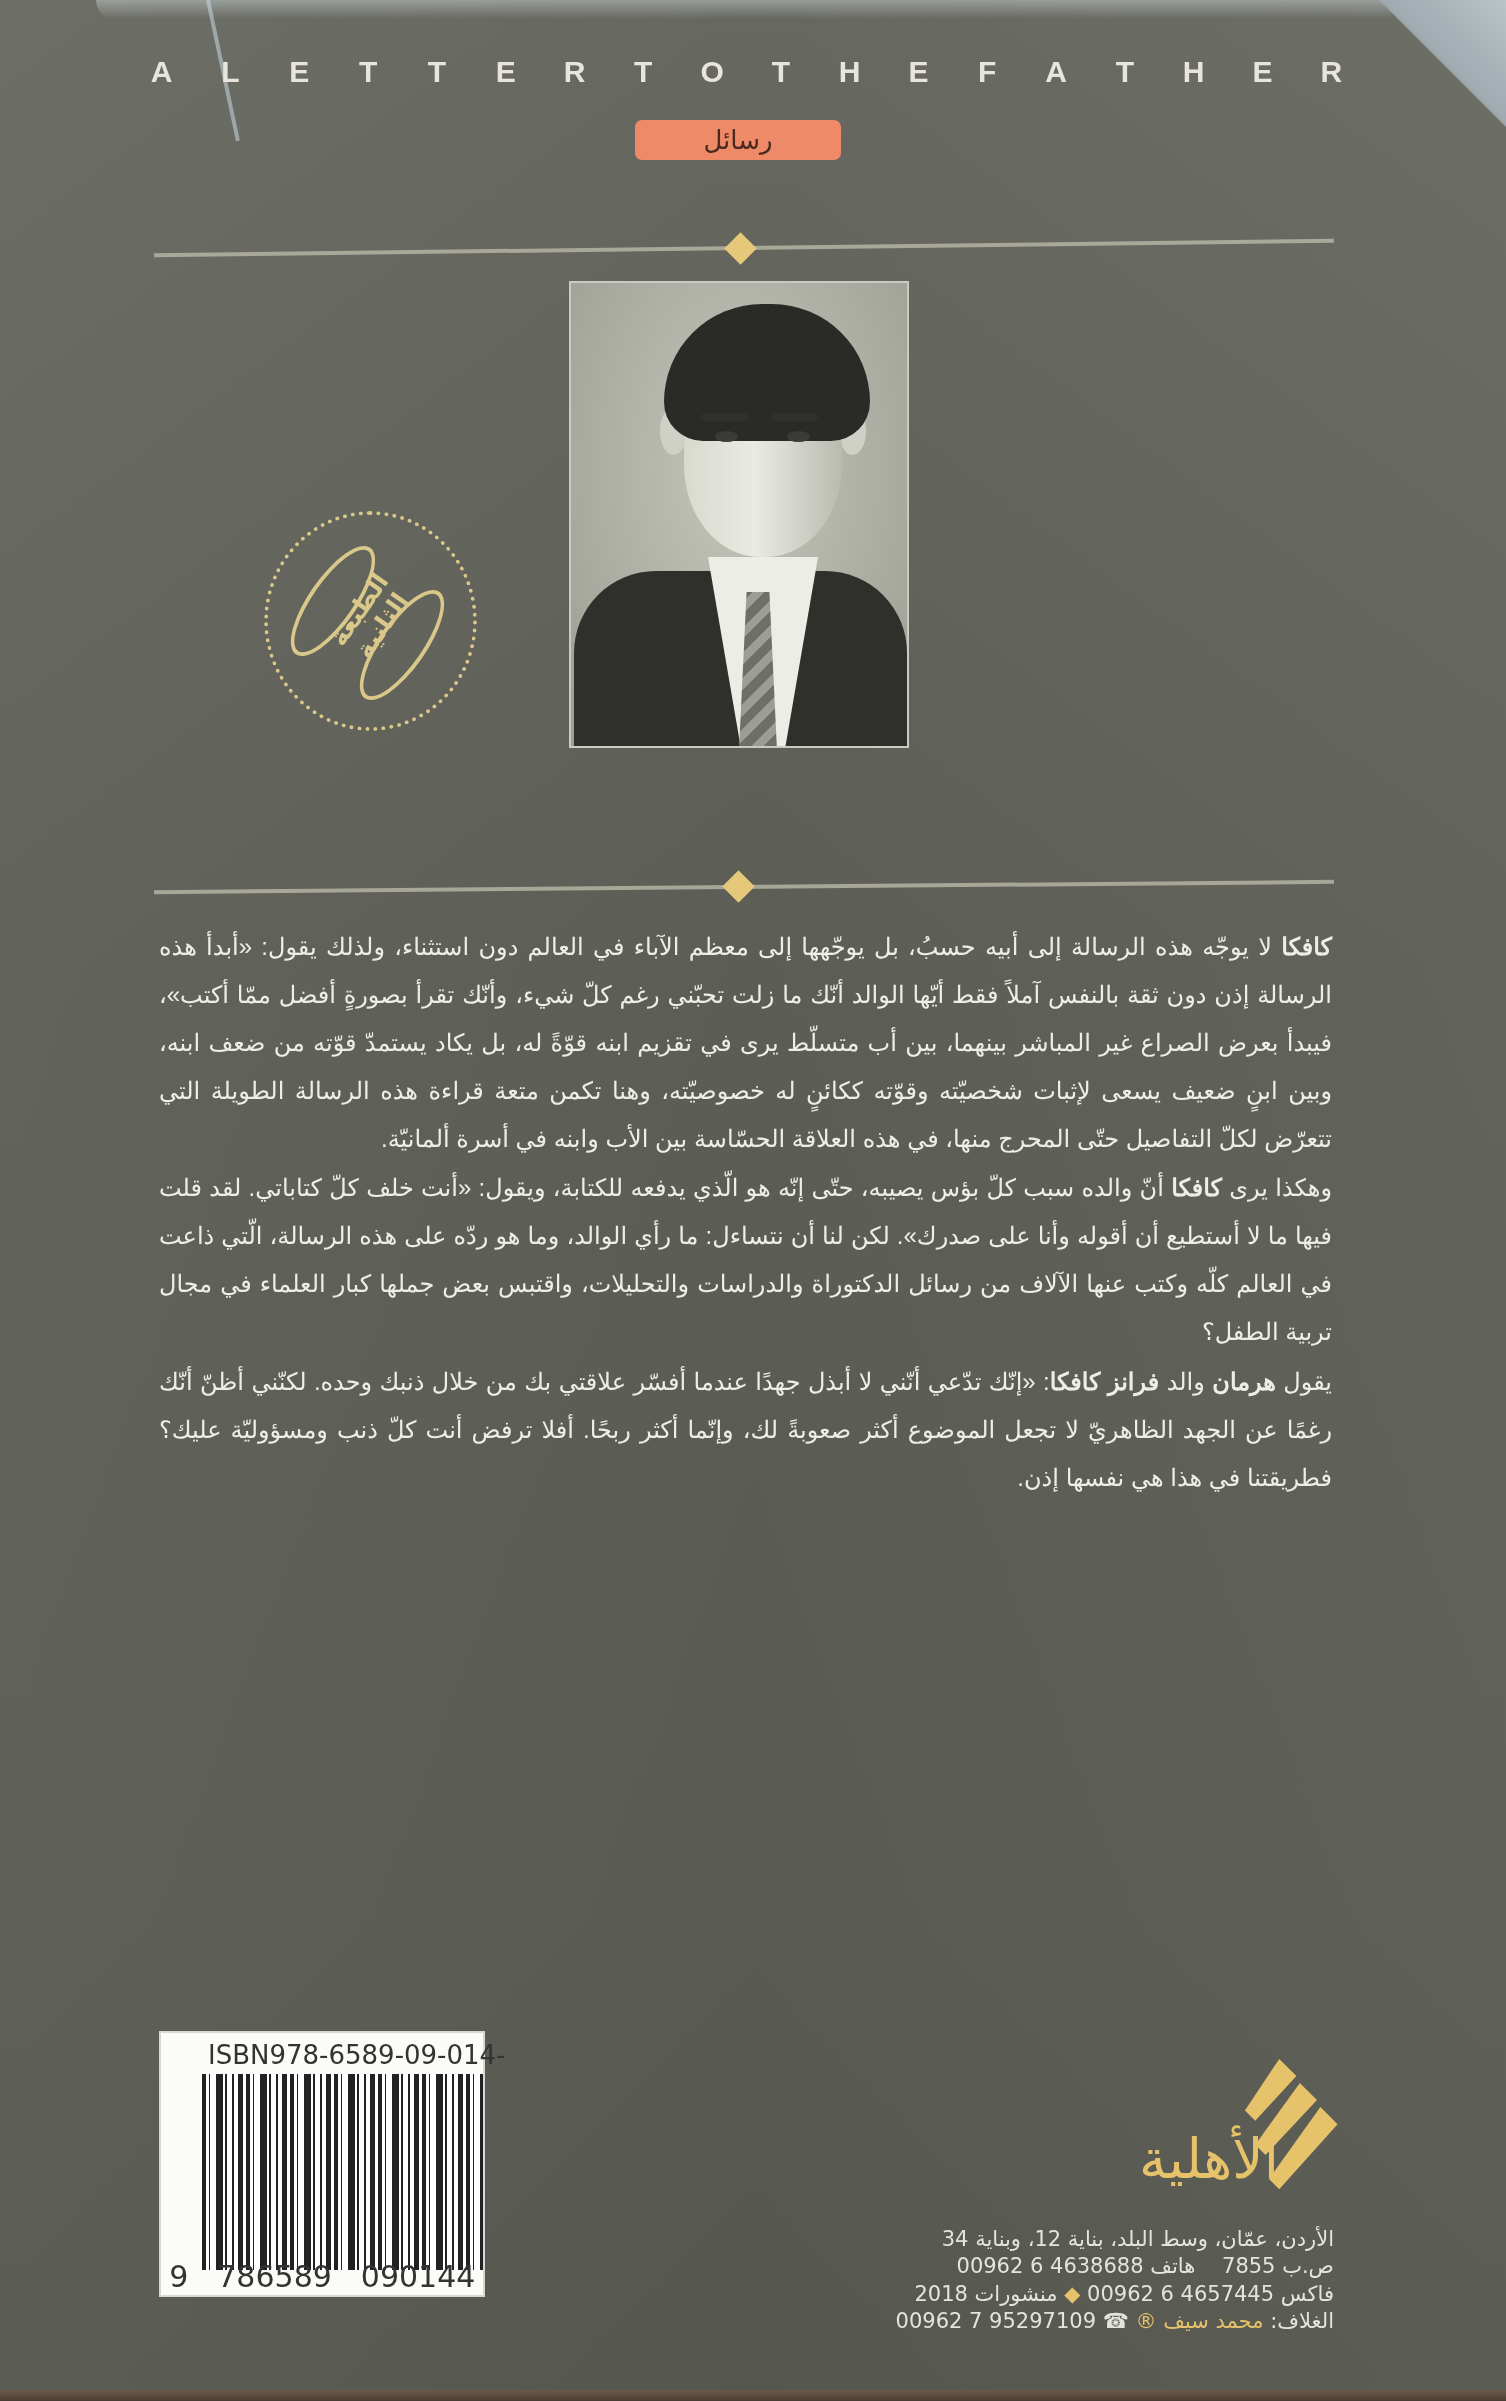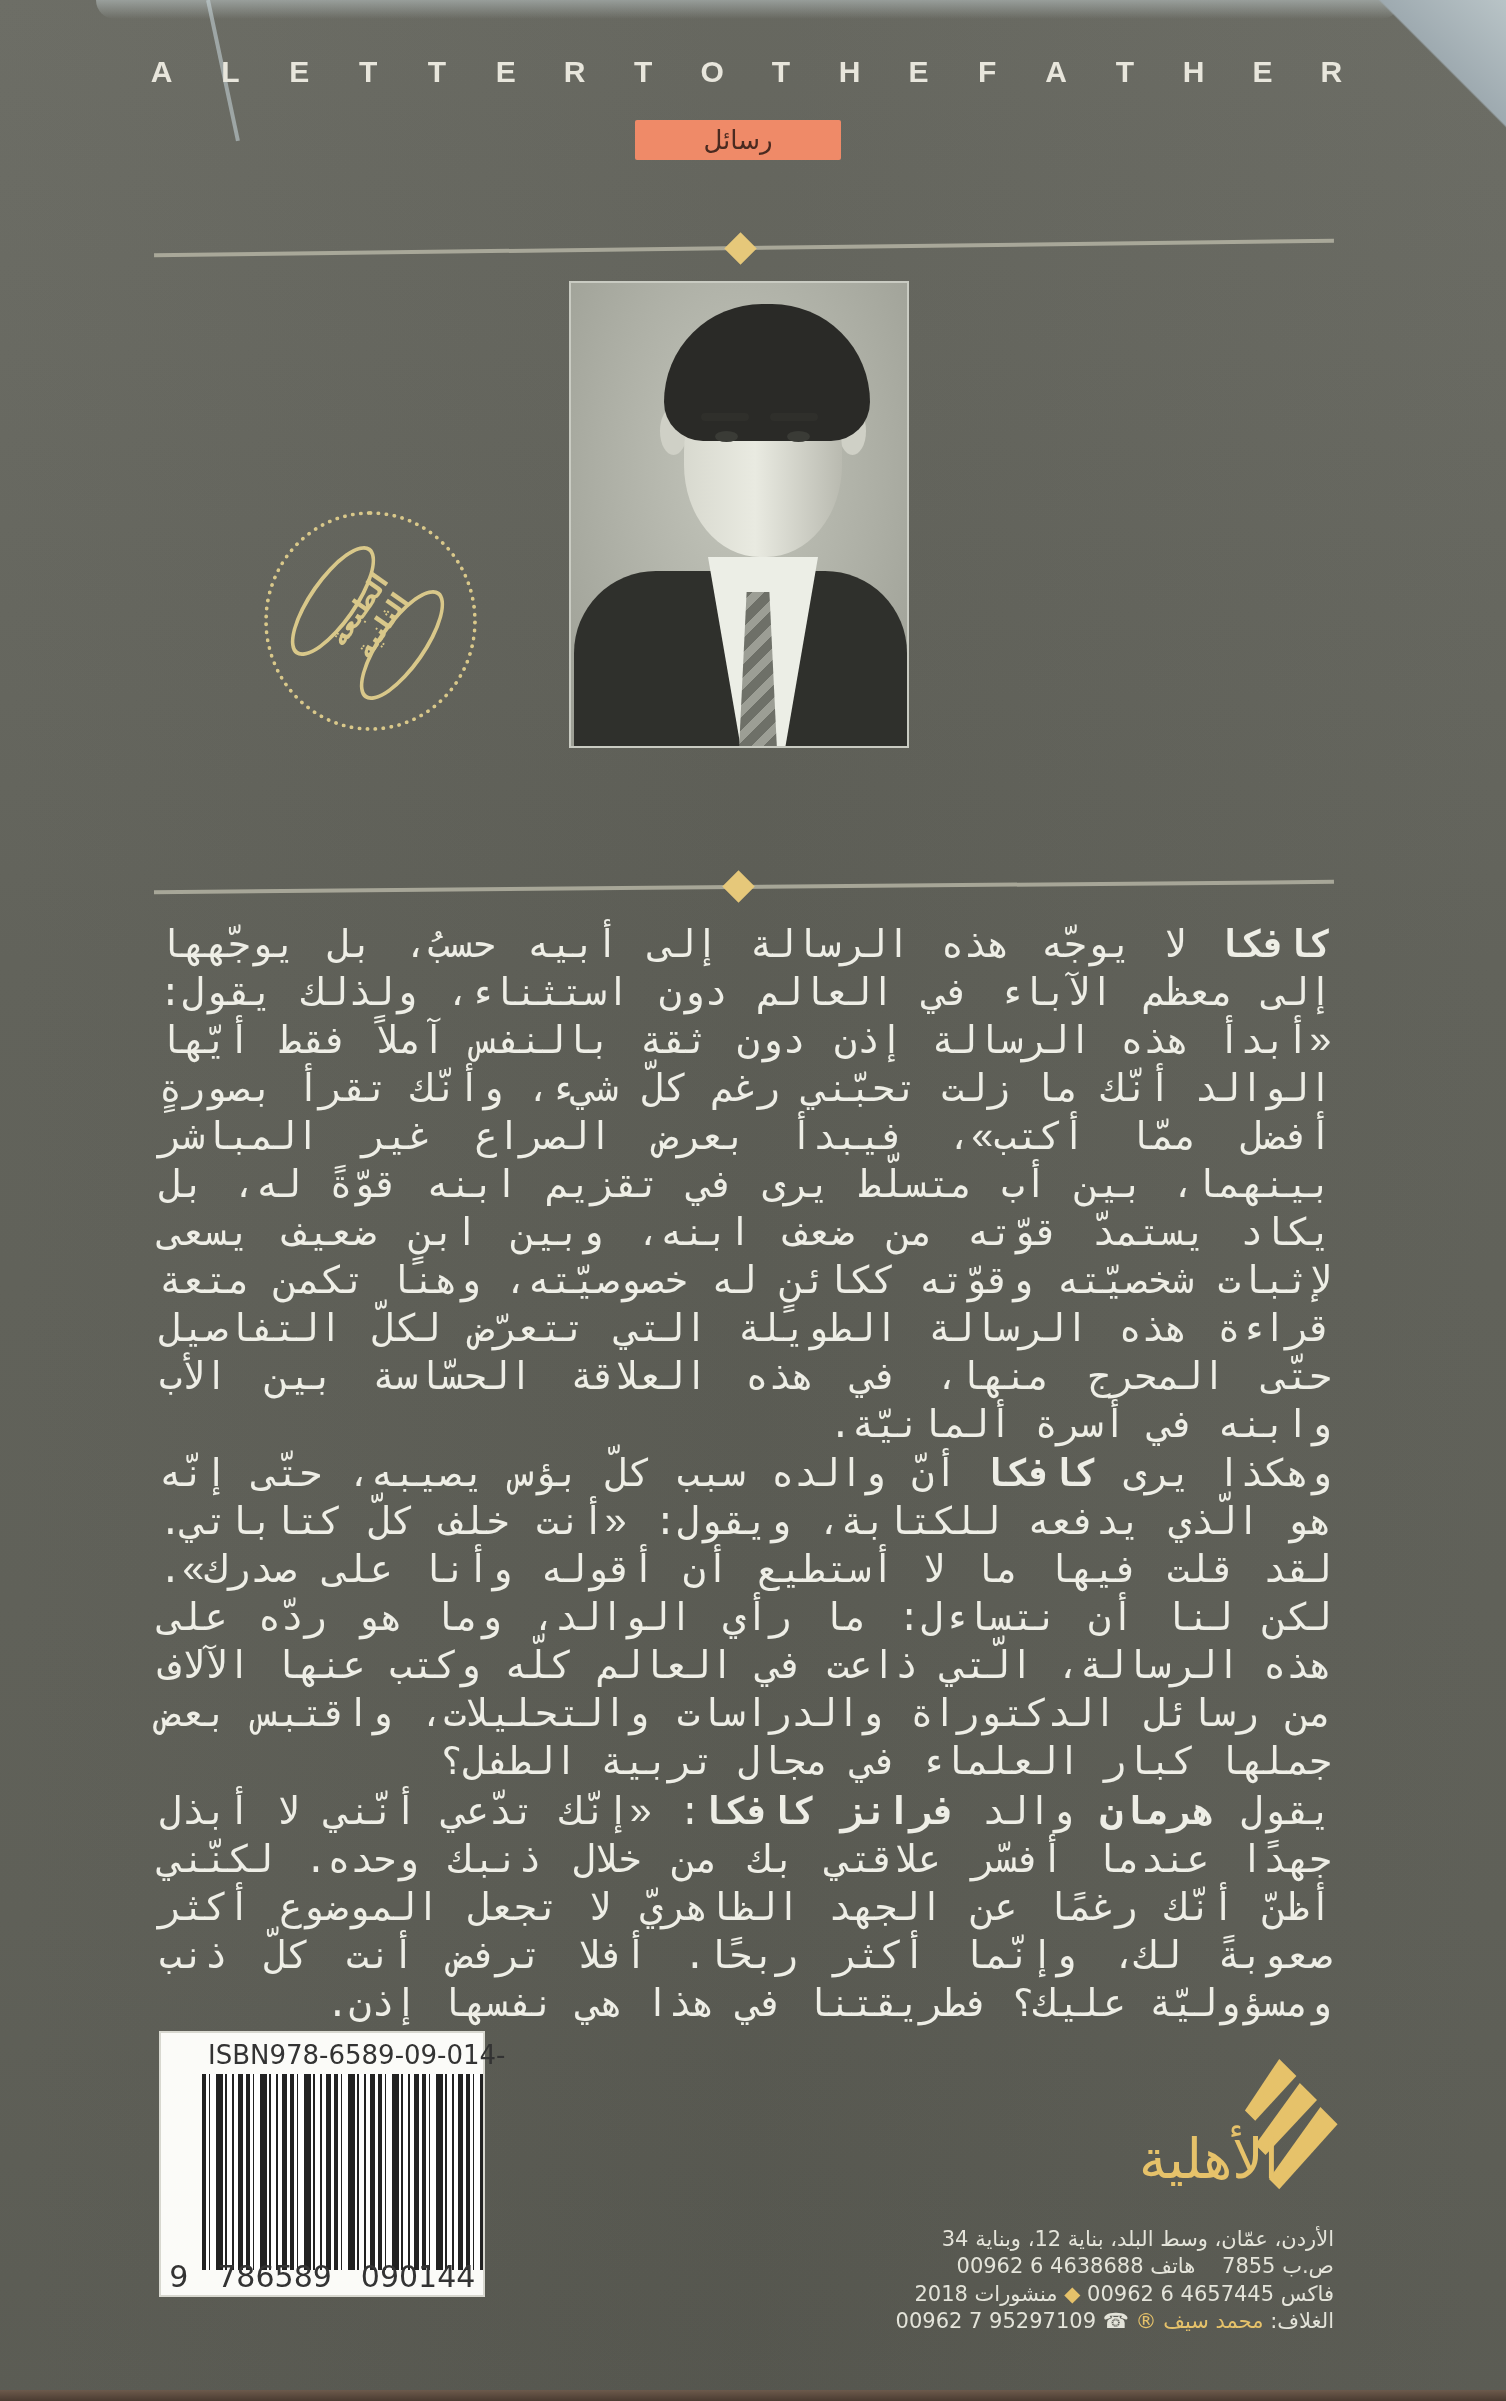--- a/index.html
+++ b/index.html
@@ -39,21 +39,21 @@
       display: flex; justify-content: space-between;
       color: #e8e6dc; font-family: "Liberation Sans", sans-serif;
       font-size: 30px; font-weight: bold; letter-spacing: 0;
     }
     .en-title span { display: inline-block; width: 27.4px; text-align: center; }
     .series-badge {
       position: absolute; left: 635px; top: 120px; width: 206px; height: 40px;
       background: #ef8a68; color: #4a2a20;
       display: flex; align-items: center; justify-content: center;
       font-size: 26px; letter-spacing: 12.4px; direction: rtl;
-      border-radius: 2px;
+      border-radius: 7px;
     }
 
     
     .divider { position: absolute; height: 4.1px; background: #b9b8a8; opacity: 0.8; }
     .divider-top { left: 154px; top: 246px; width: 1180px; transform: rotate(-0.7deg); }
     .divider-bottom { left: 154px; top: 885px; width: 1180px; transform: rotate(-0.5deg); }
     .diamond {
       position: absolute; width: 23px; height: 23px; background: #e6c87a;
       transform: rotate(45deg);
     }
@@ -124,22 +124,22 @@
       font-size: 74px; font-weight: bold; line-height: 1.1;
       font-family: "DejaVu Sans", sans-serif;
     }
     .ar-title .author { color: #c7d4a1; }
     .ar-title .book { color: #ecebbb; }
 
     
     .body-text {
       position: absolute; left: 159px; top: 923px; width: 1173px;
       direction: rtl; text-align: justify; text-align-last: right;
-      color: #eeeee6; font-size: 38px; line-height: 48px;
-      font-family: Liberation Mono, monospace;
+      color: #eeeee6; font-size: 24px; line-height: 48px;
+      font-family: Liberation Sans, sans-serif;
     }
     .body-text p { margin-bottom: 1.4px; }
     .body-text b { font-weight: bold; }
 
     
     .isbn-box {
       position: absolute; left: 159px; top: 2031px; width: 326px; height: 266px;
       background: #fbfbf8; border: 2.1px solid #d8d8d0;
     }
     .isbn-label {

